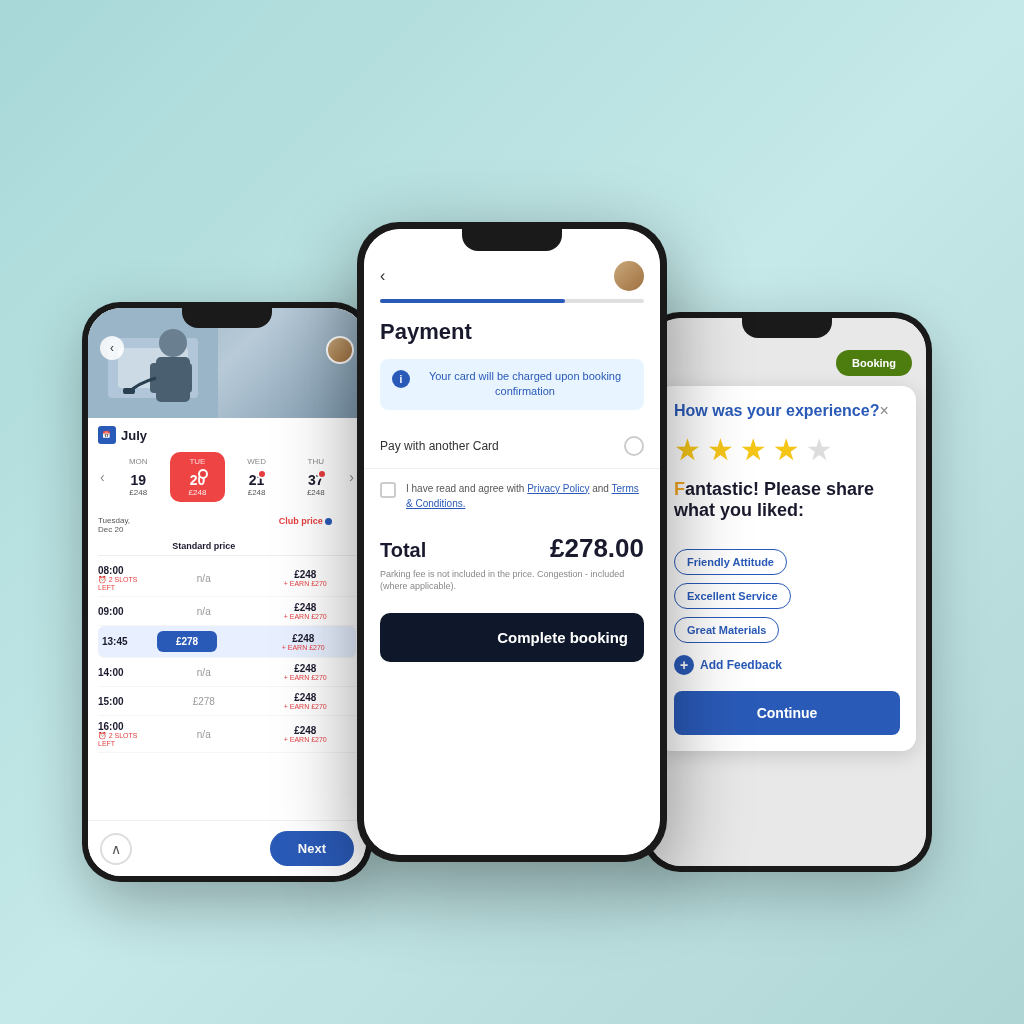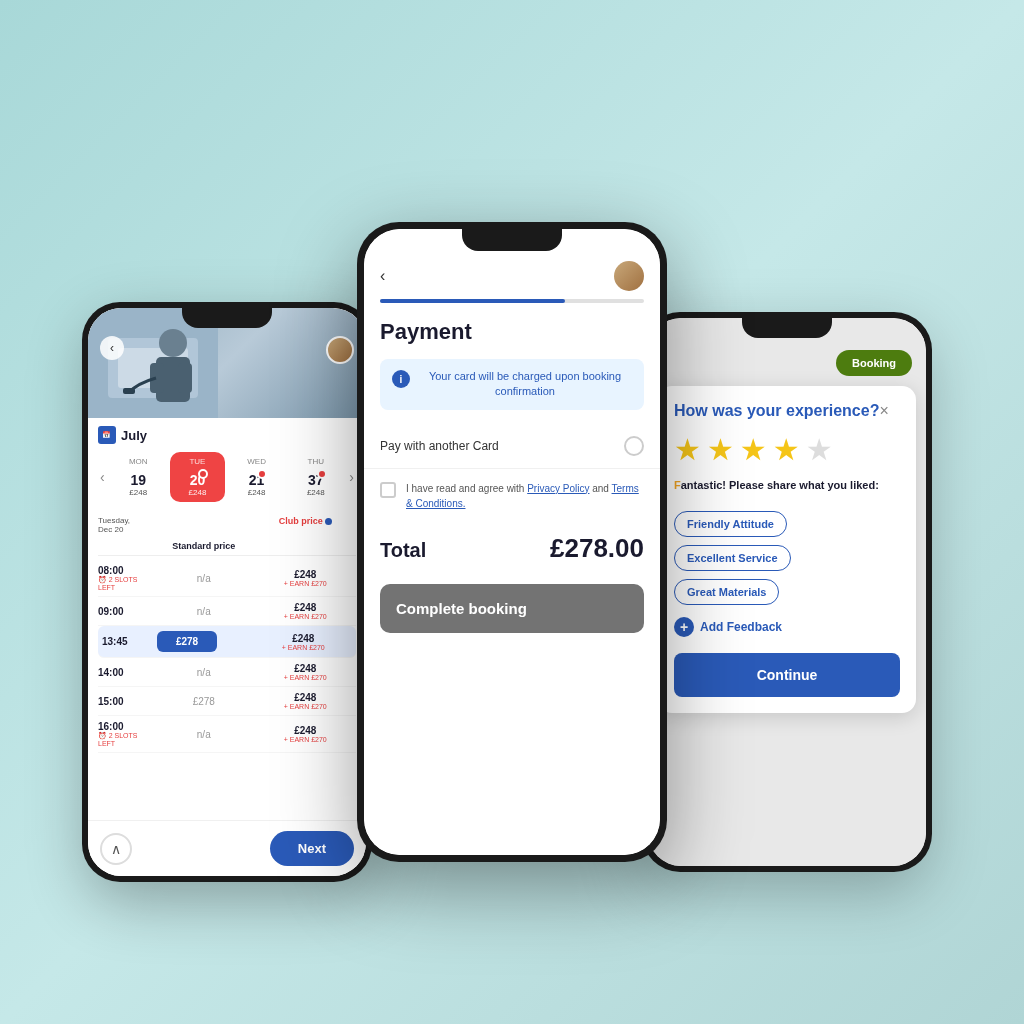--- a/index.html
+++ b/index.html
@@ -474,25 +474,25 @@
       margin-left: auto;
     }
     .p2-total-note {
       font-size: 9px;
       color: #888;
       line-height: 1.4;
       margin-top: 4px;
     }
     .p2-complete-btn {
       margin: 14px 16px 0;
-      background: #737373;
+      background: #0f172a;
       color: #fff;
       border-radius: 10px;
       padding: 16px;
-      text-align: left;
+      text-align: right;
       font-size: 15px;
       font-weight: 700;
     }
 
     
     .p3-content {
       position: absolute;
       top: 0; left: 0; right: 0; bottom: 0;
       background: #e8e8e8;
       border-radius: 33px;
@@ -539,24 +539,24 @@
       display: flex;
       gap: 6px;
       margin-bottom: 12px;
     }
     .p3-star {
       font-size: 30px;
       color: #f5c518;
     }
     .p3-star.empty { color: #ddd; }
     .p3-share-text {
-      font-size: 11px;
+      font-size: 18px;
       color: #1a1a2e;
       font-weight: 600;
-      margin-bottom: 20px;
+      margin-bottom: 28px;
     }
     .p3-tags {
       display: flex;
       flex-wrap: wrap;
       gap: 8px;
       margin-bottom: 12px;
     }
     .p3-tag {
       border: 1.5px solid #2a5ab8;
       color: #2a5ab8;
@@ -786,20 +786,21 @@
             <span> and </span>
             <span class="p2-terms-link">Terms &amp; Conditions.</span>
           </div>
         </div>
 
         <div class="p2-total-section">
           <div class="p2-total-row">
             <span class="p2-total-label">Total</span>
             <span class="p2-total-amount">£278.00</span>
           </div>
+          <div class="p2-total-note">Parking fee is not included in the price. Congestion - included (where applicable).</div>
         </div>
 
         <div class="p2-complete-btn">Complete booking</div>
       </div>
     </div>
   </div>
 
   <div class="phone phone-right">
     <div class="phone-inner">
       <div class="notch"></div>

